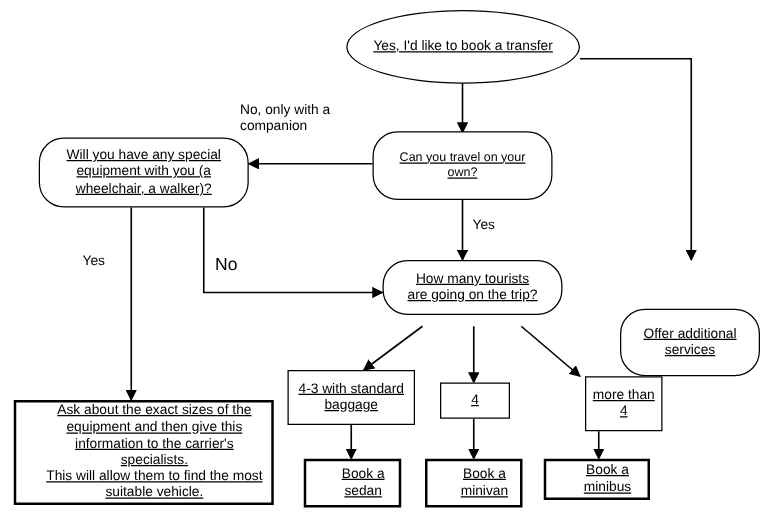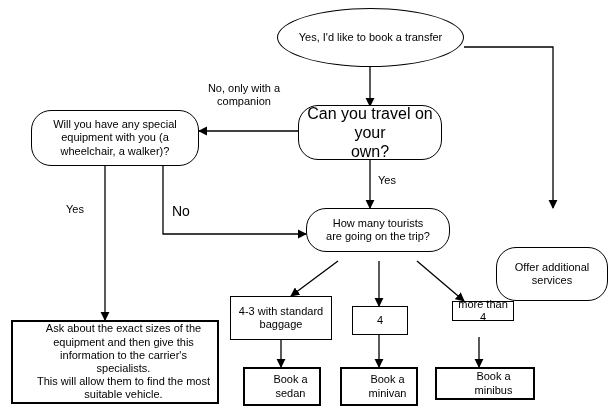--- a/index.html
+++ b/index.html
@@ -19,20 +19,21 @@
     position: absolute;
     box-sizing: border-box;
     display: flex;
     align-items: center;
     justify-content: center;
     text-align: center;
     color: #000000;
     background: #ffffff;
     border: 1px solid #000000;
     line-height: 1.2;
+    text-decoration: underline;
   }
   .node .txt {
     display: block;
     white-space: pre-line;
     padding: 0 4px;
   }
   .oval {
     border-radius: 50%;
   }
   .rounded {
@@ -44,21 +45,20 @@
     padding-left: 17px;
   }
   .plain {
     border-radius: 0;
     border-width: 1px;
   }
   .label {
     position: absolute;
     color: #000000;
     background: transparent;
-    text-align: center;
     white-space: pre-line;
     line-height: 1.2;
   }
   svg.edges {
     position: absolute;
     left: 0;
     top: 0;
     width: 612px;
     height: 412px;
     pointer-events: none;
@@ -100,21 +100,21 @@
       <path d="M 379 335 L 379 367"></path>
 
       <path d="M 479 337 L 479 367"></path>
     </g>
   </svg>
 
   <div class="node oval" style="left:277px; top:8px; width:187px; height:59px; font-size:11px;">
     <span class="txt">Yes, I'd like to book a transfer</span>
   </div>
 
-  <div class="node rounded" style="left:298px; top:105px; width:144px; height:55px; font-size:16px;">
+  <div class="node rounded" style="left:298px; top:105px; width:144px; height:55px; font-size:10px;">
     <span class="txt">Can you travel on your
 own?</span>
   </div>
 
   <div class="node rounded" style="left:31px; top:110px; width:168px; height:56px; font-size:11px;">
     <span class="txt">Will you have any special
 equipment with you (a
 wheelchair, a walker)?</span>
   </div>
 
@@ -130,36 +130,36 @@
 
   <div class="node plain" style="left:230px; top:296px; width:102px; height:44px; font-size:11px;">
     <span class="txt">4-3 with standard
 baggage</span>
   </div>
 
   <div class="node plain" style="left:352px; top:306px; width:56px; height:29px; font-size:11px;">
     <span class="txt">4</span>
   </div>
 
-  <div class="node plain" style="left:452px; top:301px; width:62px; height:20px; font-size:11px;">
+  <div class="node plain" style="left:468px; top:301px; width:62px; height:44px; font-size:11px;">
     <span class="txt">more than
 4</span>
   </div>
 
   <div class="node rect" style="left:243px; top:367px; width:78px; height:39px; font-size:11px;">
     <span class="txt">Book a
 sedan</span>
   </div>
 
   <div class="node rect" style="left:340px; top:367px; width:78px; height:39px; font-size:11px;">
     <span class="txt">Book a
 minivan</span>
   </div>
 
-  <div class="node rect" style="left:435px; top:367px; width:100px; height:33px; font-size:11px;">
+  <div class="node rect" style="left:435px; top:367px; width:85px; height:33px; font-size:11px;">
     <span class="txt">Book a minibus</span>
   </div>
 
   <div class="node rect" style="left:11px; top:320px; width:208px; height:84px; font-size:11px;">
     <span class="txt">Ask about the exact sizes of the
 equipment and then give this
 information to the carrier's specialists.
 This will allow them to find the most
 suitable vehicle.</span>
   </div>

